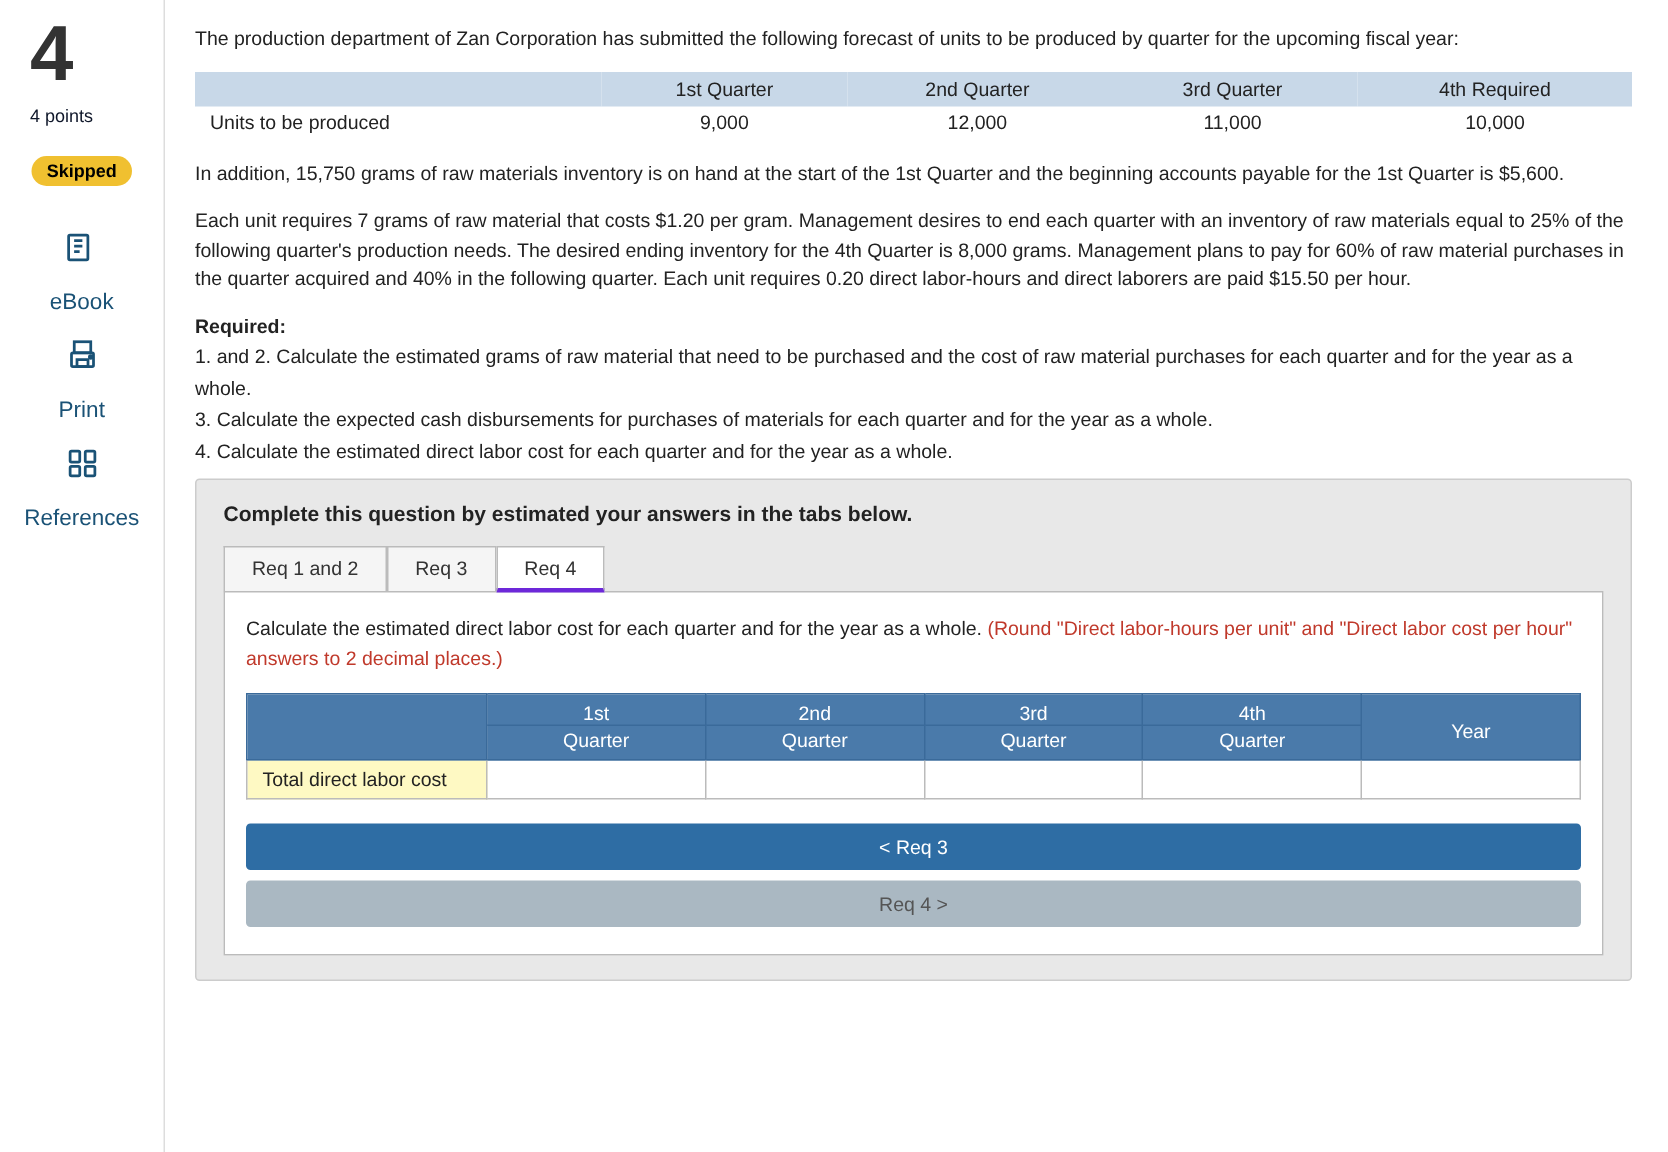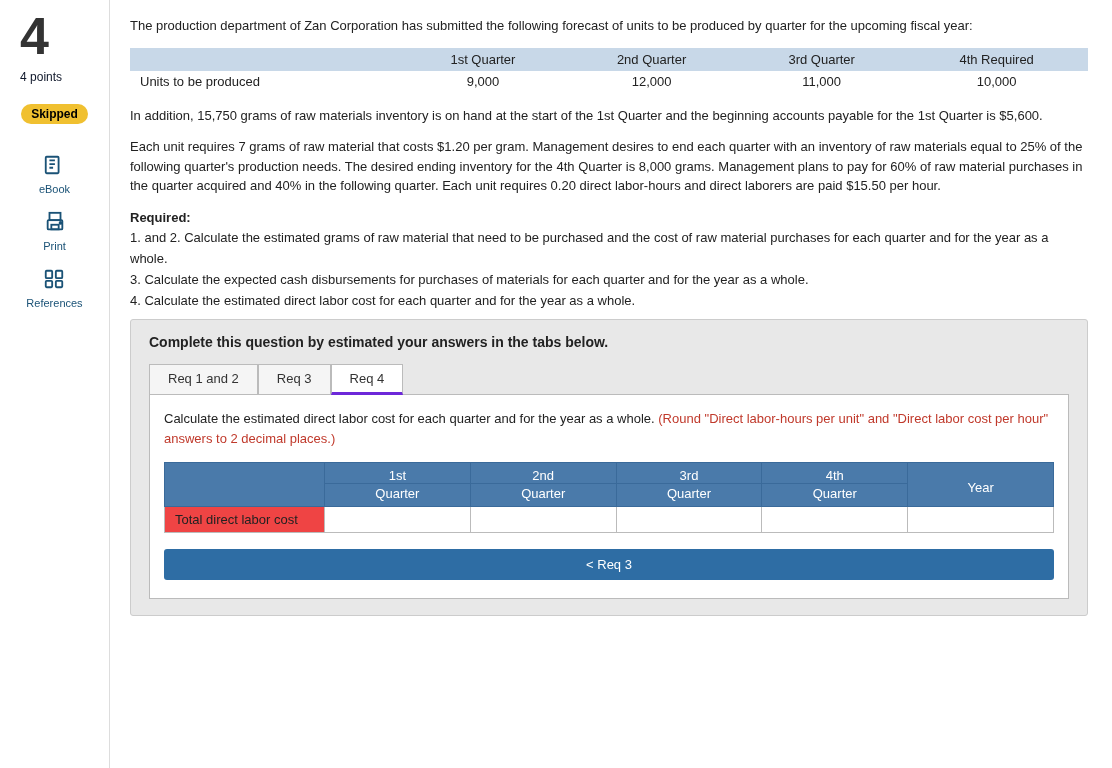--- a/index.html
+++ b/index.html
@@ -58,22 +58,22 @@
       gap: 16px;
       width: 100%;
       margin-top: 10px;
     }
     .sidebar-tool {
       display: flex;
       flex-direction: column;
       align-items: center;
       cursor: pointer;
       color: #1a5276;
-      font-size: 11px;
-      gap: 7px;
+      font-size: 15px;
+      gap: 17px;
     }
     .sidebar-tool svg {
       width: 22px;
       height: 22px;
     }
     
     .main {
       flex: 1;
       padding: 16px 24px 16px 20px;
       overflow-y: auto;
@@ -188,21 +188,21 @@
     }
     .data-table td {
       border: 1px solid #bbb;
       padding: 5px 10px;
       text-align: center;
       min-width: 90px;
     }
     .data-table td.row-label {
       text-align: left;
       min-width: 160px;
-      background: #ef4444;
+      background: #fef9c3;
     }
     .data-table td input {
       border: none;
       outline: none;
       width: 100%;
       text-align: center;
       font-size: 13px;
       background: transparent;
     }
     .data-table thead tr:first-child th {
@@ -351,17 +351,18 @@
               <td><input type="text" value="" style=""></td>
               <td><input type="text" value="" style=""></td>
               <td><input type="text" value="" style=""></td>
               <td><input type="text" value="" style=""></td>
             </tr>
           </tbody>
         </table>
 
         <div class="nav-buttons">
           <button class="btn-prev">&lt; Req 3</button>
+          <button class="btn-next">Req 4 &gt;</button>
         </div>
       </div>
     </div>
   </div>
 </div>
 
 </body></html>

